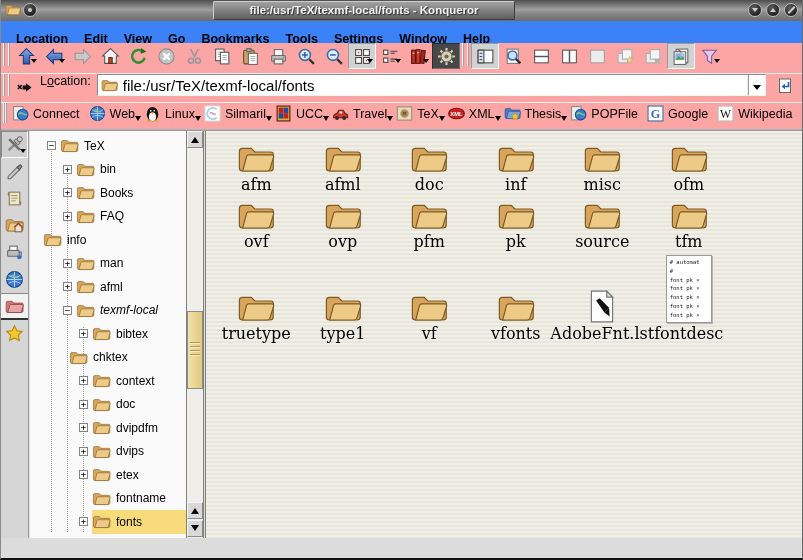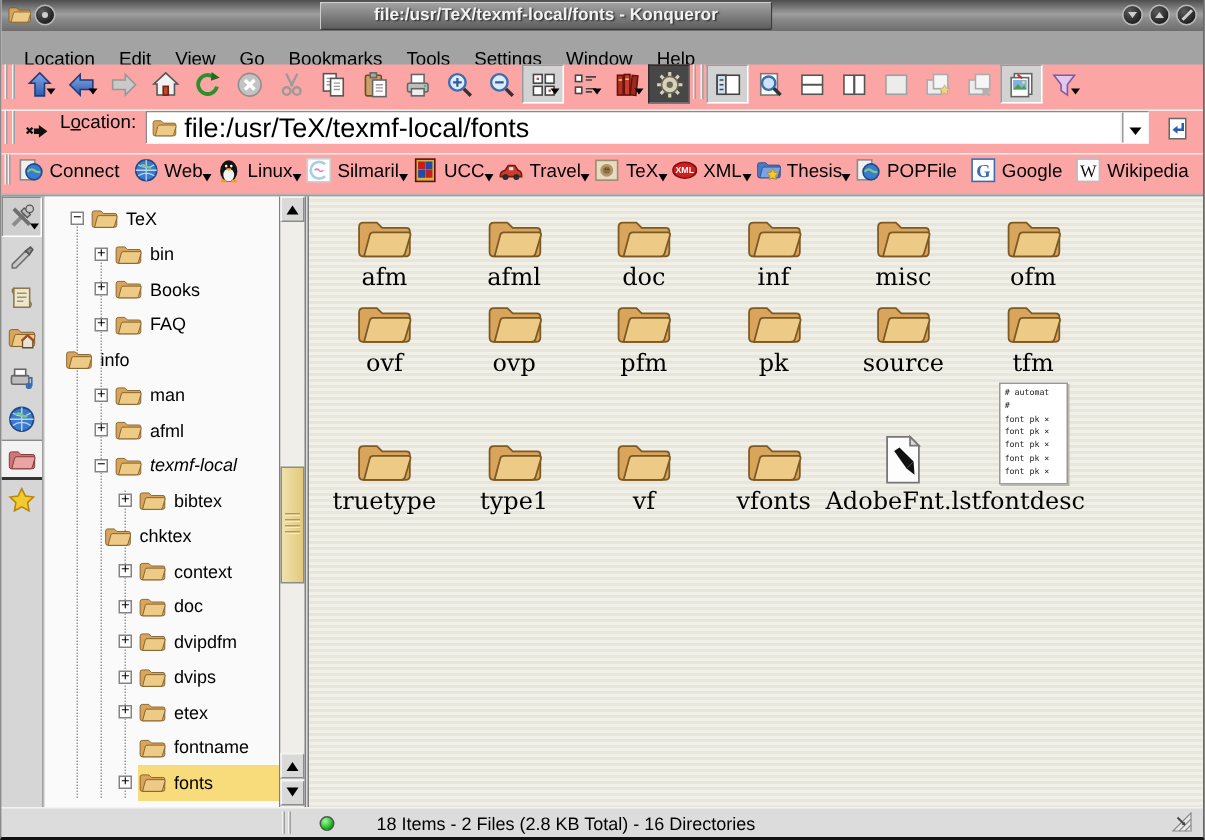--- a/index.html
+++ b/index.html
@@ -20,43 +20,43 @@
   .tb-round .tri-u { width:0;height:0;border:3px solid transparent;border-bottom:4px solid #cfcfcf; margin-bottom:3px;}
   .tb-round .dot { width:4px;height:4px;border-radius:50%;background:#cfcfcf;}
   .tb-round .slash { width:9px;height:2px;background:#cfcfcf;transform:rotate(-45deg);}
   .title-plaque { position:absolute; left:212px; top:1px; width:302px; height:19px;
     background:linear-gradient(180deg,#a2a2a2,#5e5e5e);
     border:1px solid; border-color:#cdcdcd #3c3c3c #3c3c3c #cdcdcd; border-radius:2px;
     color:#f2f2f2; font-size:11.5px; font-weight:bold; text-align:center; line-height:17px;
     text-shadow:1px 1px 1px #2e2e2e; white-space:nowrap; overflow:hidden;}
 
   
-  .menubar { position:absolute; left:0; top:21px; width:100%; height:36px; background:#a3a3a3;
-    border-bottom:1px solid #c2c2c2; display:flex; align-items:center; padding-left:8px; gap:2px;}
+  .menubar { position:absolute; left:0; top:21px; width:100%; height:36px; background:#3b82f6;
+    border-bottom:1px solid #c2c2c2; display:flex; align-items:center; padding-left:8px; gap:2px;font-weight:bold;}
   .mi { font-size:12.5px; color:#000; padding:2px 7px; }
   .mi u { text-decoration:underline; }
 
   
   .bar { position:absolute; left:0; width:100%; background:#fca5a5; display:flex; align-items:flex-start; }
   .handle { width:7px; height:78%; margin:0 2px; border-left:2px ridge #f4f4f4; border-right:2px ridge #f4f4f4; }
   .tbtn { position:relative; width:28px; height:26px; display:flex; align-items:center; justify-content:center; border:1px solid transparent; }
   .tbtn svg { width:19px; height:19px; }
   .tbtn.pressed { border-color:#9a9a9a #ffffff #ffffff #9a9a9a; background:#d2d2d2; }
   .tbtn.dark { background:#474747; border-color:#2d2d2d #6e6e6e #6e6e6e #2d2d2d;}
   .dd { position:absolute; right:2px; bottom:2px; width:0; height:0; border:3px solid transparent; border-top:4px solid #000; }
 
   .toolbar { top:43px; height:30px; }
   .locbar  { top:73px; height:29px; border-top:1px solid #efefef; }
   .bookbar { top:102px; height:28px; border-top:1px solid #efefef; border-bottom:1px solid #b5b5b5; }
 
   .loclabel { font-size:12.5px; margin:0 6px 0 4px; white-space:nowrap;}
   .combo { flex:1; height:22px; background:#fff; border:1px solid; border-color:#8a8a8a #f2f2f2 #f2f2f2 #8a8a8a;
     display:flex; align-items:center; padding-left:3px; margin-right:6px; border-radius:1px;}
   .combo .cicon { width:17px; height:14px; margin-right:5px;}
-  .combo .ctext { font-size:18px; flex:1; }
+  .combo .ctext { font-size:15px; flex:1; }
   .combo .cdrop { width:18px; height:100%; border-left:2px ridge #eee; display:flex; align-items:center; justify-content:center;}
   .combo .cdrop .tri { width:0;height:0;border:4px solid transparent;border-top:5px solid #000; margin-top:4px; border-bottom:none;}
   .gobtn { width:26px; height:24px; display:flex; align-items:center; justify-content:center; margin-right:4px;}
 
   .bm { position:relative; display:flex; align-items:center; gap:4px; padding:2px 6px 2px 3px; }
   .bm .bmi svg { width:17px; height:17px; display:block;}
   .bm .bml { font-size:12.5px; white-space:nowrap; }
   .bm .bdd { position:absolute; right:0px; bottom:0px; width:0;height:0;border:3.5px solid transparent;border-top:5px solid #000;}
   .overflow { margin-left:auto; font-size:15px; font-weight:bold; padding:0 6px; }
 
@@ -1010,25 +1010,14 @@
 font pk ×
 font pk ×
 font pk ×
 font pk ×</div>
             <span class="flabel">fontdesc</span>
           </div>
       </div>
     </div>
   </div>
 
-  <div class="statusbar">
-    <span class="sgrip"></span>
-    <span class="led"></span>
-    <span class="stext">18 Items - 2 Files (2.8 KB Total) - 16 Directories</span>
-    <svg class="rgrip" viewBox="0 0 15 15">
-        <path d="M1 13 H13 V1 Z" fill="#e9e9e9" stroke="#8a8a8a" stroke-width=".8"></path>
-        <path d="M5 13 13 5 M9 13 13 9" stroke="#8a8a8a" stroke-width=".8"></path>
-        <path d="M4 4 9 9" stroke="#444" stroke-width="1.2"></path>
-        <path d="M9 9 6.8 8.8 8.8 6.8 Z" fill="#444"></path>
-      </svg>
-  </div>
 
 </div>
 
 </body></html>

